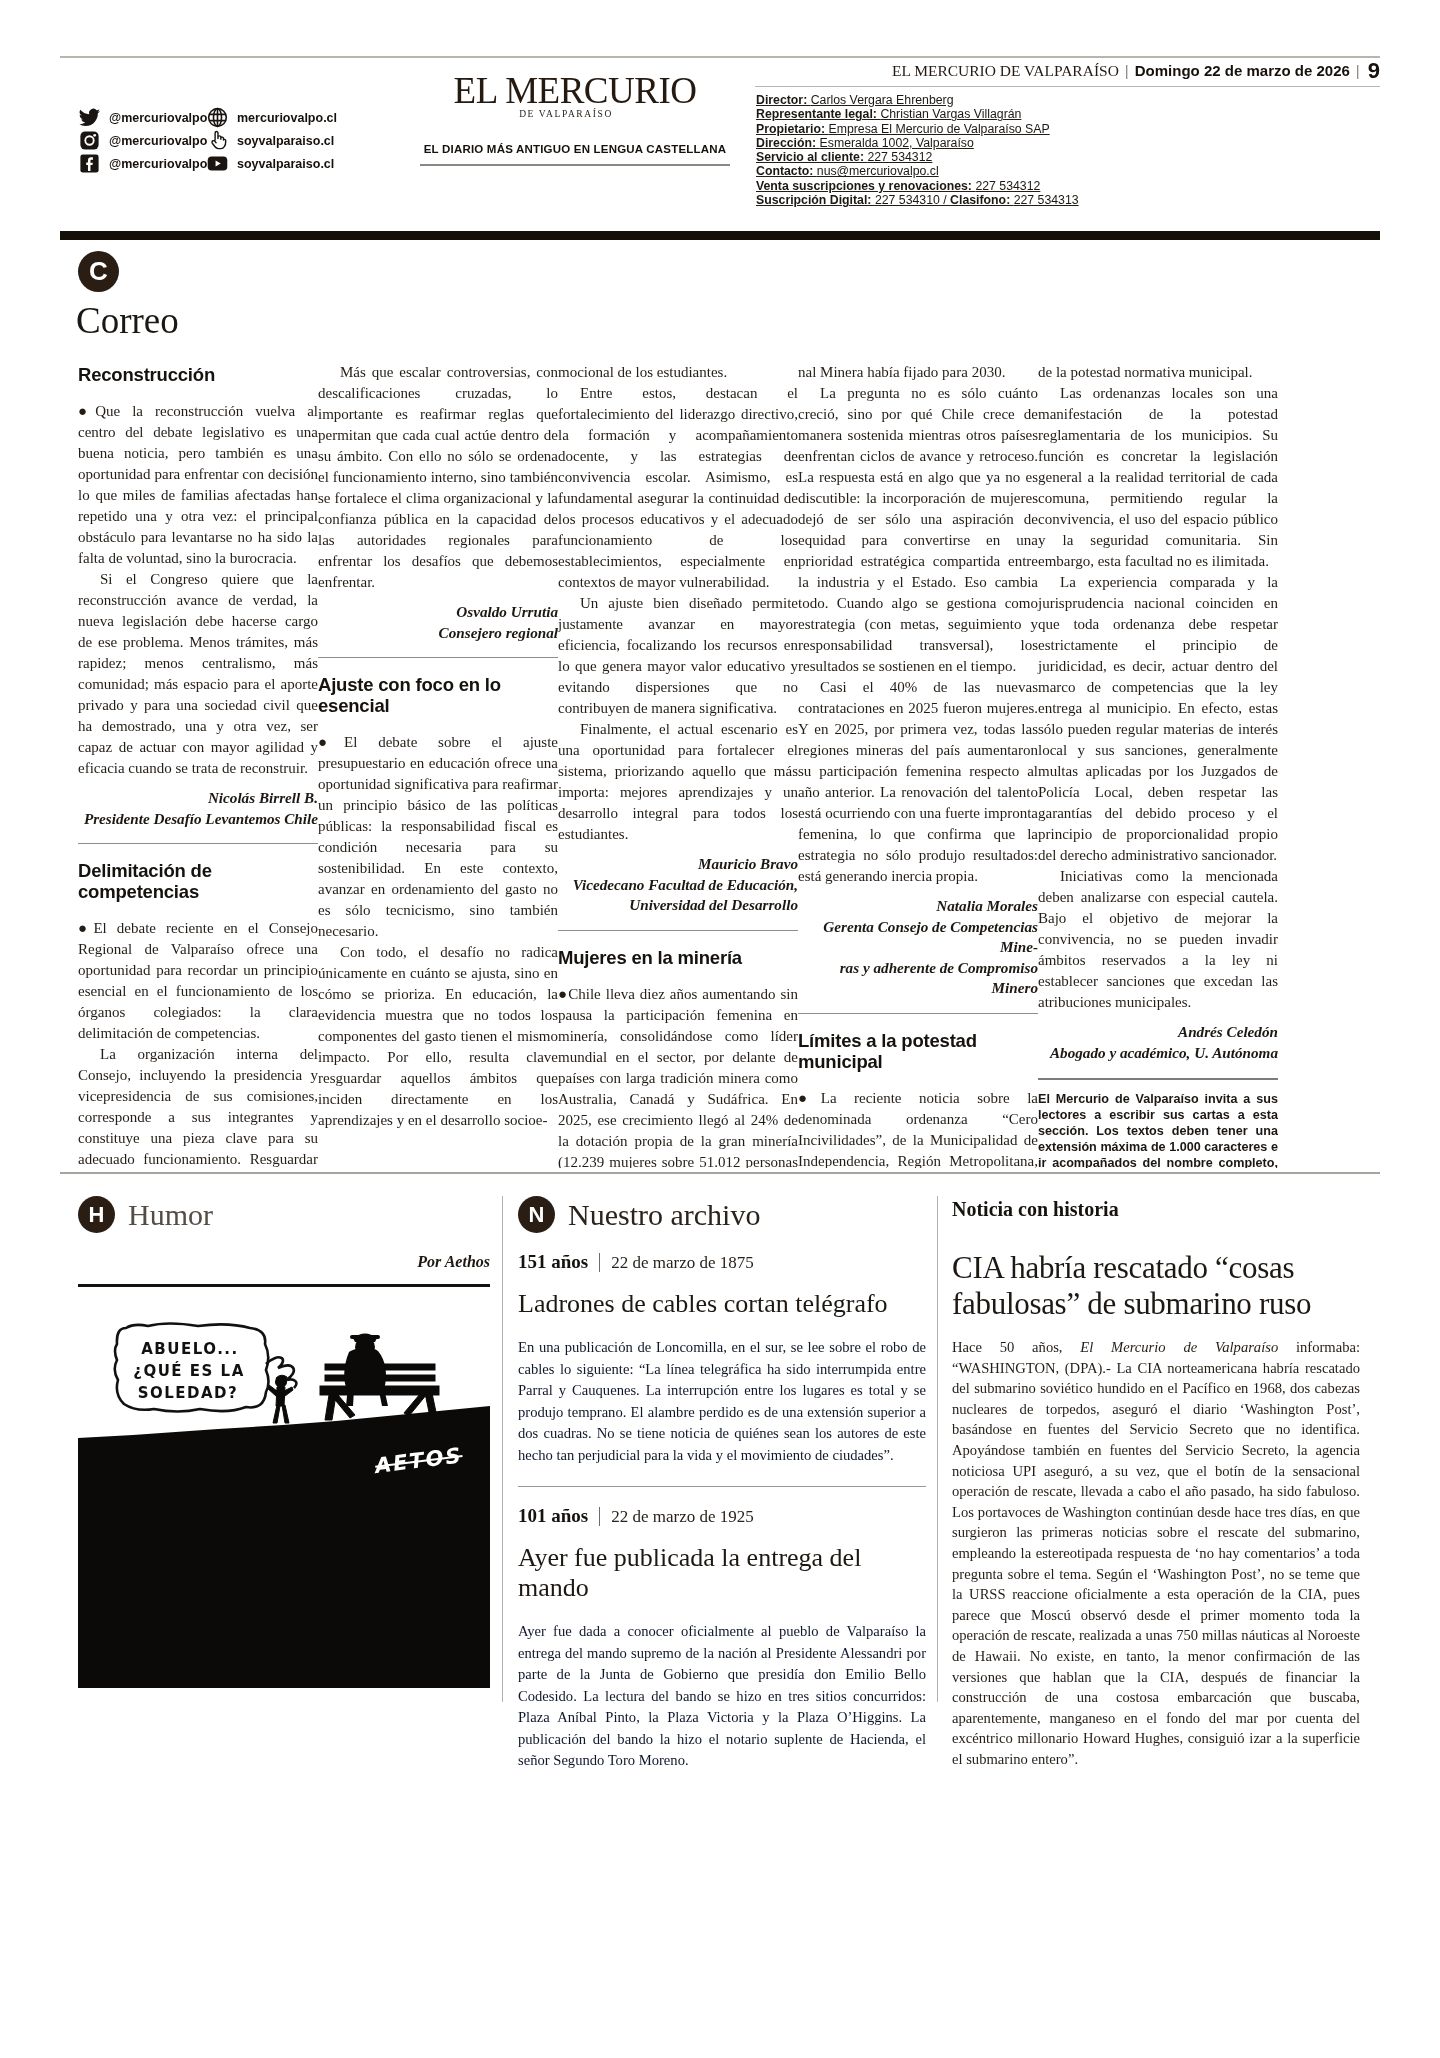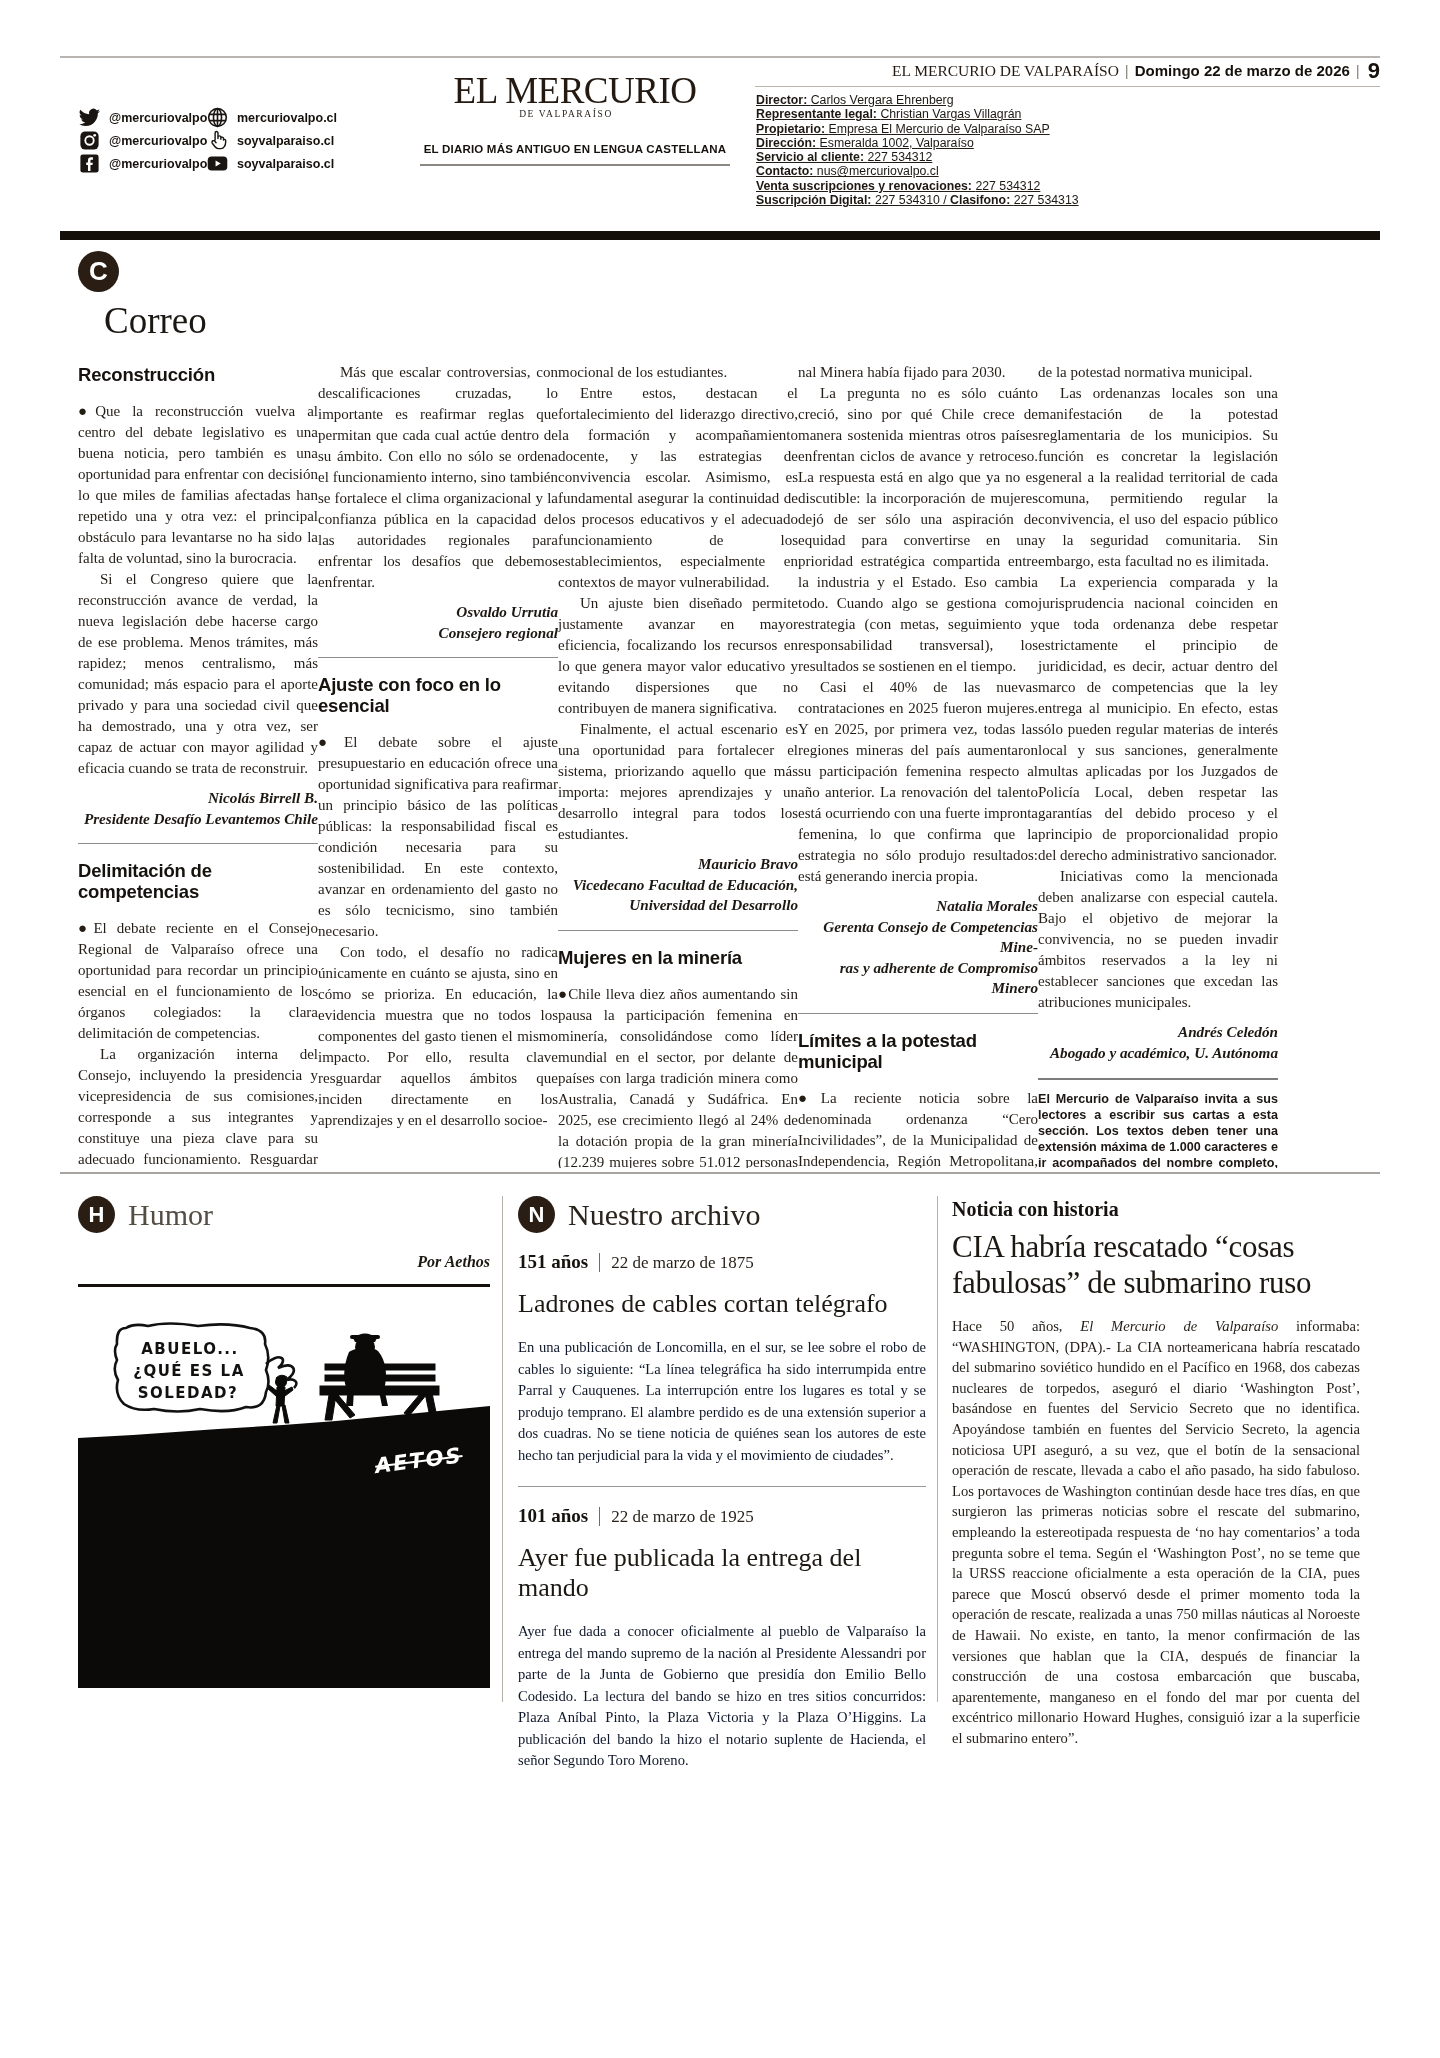--- a/index.html
+++ b/index.html
@@ -29,21 +29,21 @@
   .info{position:absolute;left:756px;top:93px;text-decoration:underline;}
   .info-line{font:400 12.3px/14.3px "Liberation Sans",sans-serif;color:#1d1812;}
   .info-line .b{font-weight:700;}
 
   .heavybar{position:absolute;left:60px;right:60px;top:231px;height:9px;background:#150f09;}
 
   
   .correo-circle{position:absolute;left:78px;top:251px;width:41px;height:41px;border-radius:50%;
        background:#2a1e14;color:#fff;display:flex;align-items:center;justify-content:center;
        font:700 26px "Liberation Sans",sans-serif;}
-  .correo-title{position:absolute;left:76px;top:299px;font:400 37px "Liberation Serif",serif;color:#1b1712;margin-left:28px;}
+  .correo-title{position:absolute;left:76px;top:299px;font:400 37px "Liberation Serif",serif;color:#1b1712;}
 
   .letters{position:absolute;left:78px;top:362px;height:806px;display:flex;overflow:hidden;}
   .lcol{flex:0 0 240px;width:240px;}
   .lh{font:700 18.5px/21px "Liberation Sans",sans-serif;letter-spacing:-0.2px;margin:2px 0 16px;color:#16120d;}
   .lp{font:15px/21px "Liberation Serif",serif;text-align:justify;margin:0;color:#241d16;}
   .ind{text-indent:22px;}
   .sig{font:italic 700 15.2px/20.5px "Liberation Serif",serif;text-align:right;margin:9px 0 2px;color:#1d1812;}
   .lrule{border-top:1px solid #8d8d8d;margin:14px 0 16px;}
   .lrule2{border-top:2px solid #7c7c7c;margin:15px 0 12px;}
   .note{font:700 12.6px/15.9px "Liberation Sans",sans-serif;text-align:justify;color:#1c1712;}
@@ -68,21 +68,21 @@
   .aentry{margin-top:18px;}
   .ahead{white-space:nowrap;}
   .age{font:700 19px "Liberation Serif",serif;color:#16120d;}
   .adate{font:400 17px "Liberation Serif",serif;color:#2a231c;padding-left:11px;margin-left:11px;border-left:1.5px solid #6f6a64;}
   .ahl{font:400 26px/30px "Liberation Serif",serif;margin:16px 0 18px;color:#1d1812;}
   .abody{font:14.6px/21.5px "Liberation Serif",serif;text-align:justify;margin:0;color:#0f172a;}
   .arule{border-top:1px solid #999;margin:20px 0 2px;}
 
   .noticia{position:absolute;left:952px;top:1198px;width:408px;}
   .kicker{font:700 20px "Liberation Serif",serif;color:#16120d;}
-  .nhl{font:400 31px/36px "Liberation Serif",serif;letter-spacing:-0.3px;margin:8px 0 15px;color:#1d1812;}
+  .nhl{font:400 31px/36px "Liberation Serif",serif;letter-spacing:-0.3px;margin:29px 0 15px;color:#1d1812;}
   .nbody{font:14.6px/20.6px "Liberation Serif",serif;text-align:justify;margin:0;color:#241d16;}
   .nbody .it{font-style:italic;}
 </style>
 </head>
 <body>
 
 <div class="page">
 
   <div class="topline"></div>
 

